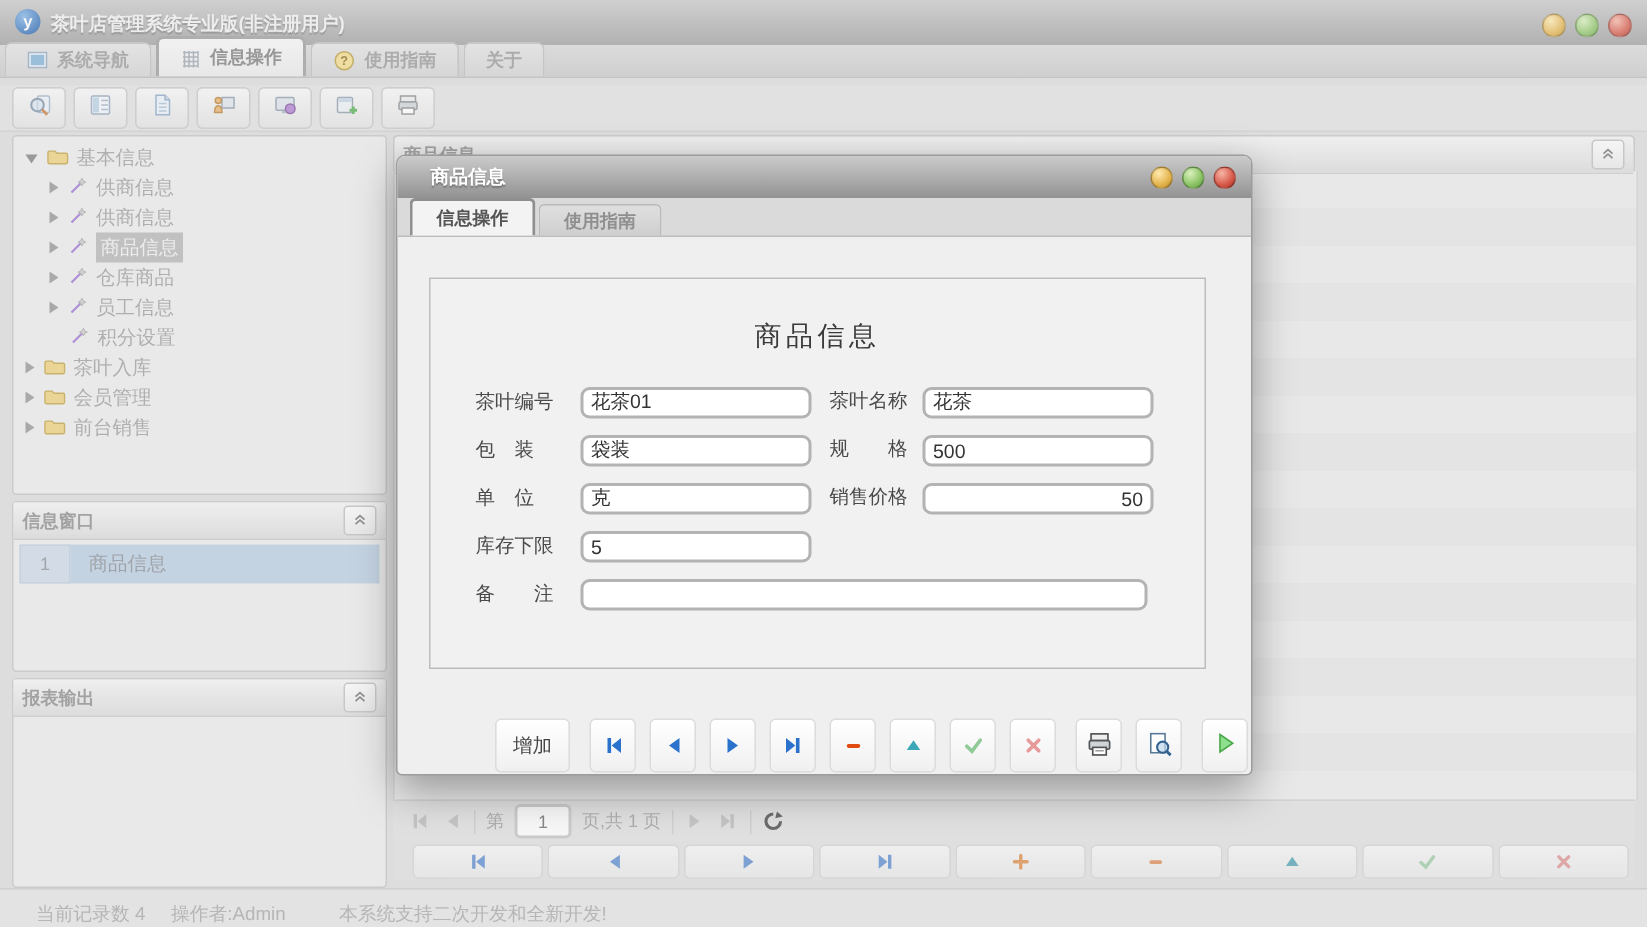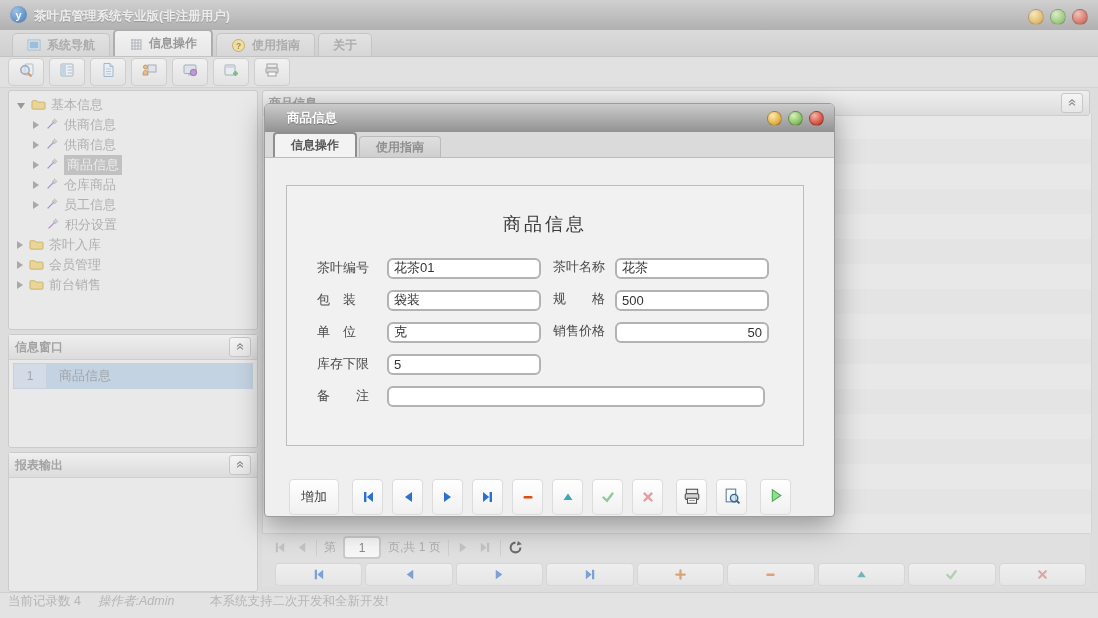--- a/index.html
+++ b/index.html
@@ -13,23 +13,23 @@
     color:#fff;font-size:11px;font-weight:bold;display:flex;align-items:center;justify-content:center;}
   .wtitle{position:absolute;left:34px;top:8px;color:#f2f2f2;font-weight:bold;font-size:12.5px;
     text-shadow:0 1px 1px rgba(0,0,0,.3);}
   .lights{position:absolute;right:10px;top:9px;display:flex;gap:6px;}
   .light{width:16px;height:16px;border-radius:50%;border:1px solid rgba(0,0,0,.25);box-sizing:border-box;}
   .light.y{background:radial-gradient(circle at 35% 28%,#ffeab0,#e4b44e 60%,#bb8a22);}
   .light.g{background:radial-gradient(circle at 35% 28%,#d9f0bd,#8cc466 60%,#5b9a3a);}
   .light.r{background:radial-gradient(circle at 35% 28%,#f6b6a6,#d8594a 60%,#a22f20);}
   .dlight{width:15px;height:15px;}
   
-  .tabsrow{position:absolute;left:0;top:30px;width:100%;height:27px;
+  .tabsrow{position:absolute;left:0;top:30px;width:100%;height:22px;
     background:linear-gradient(#d8d8d8,#c9c9c9);border-bottom:1px solid #b8b8b8;
-    display:flex;align-items:flex-end;padding-left:12px;box-sizing:border-box;gap:3px;}
+    display:flex;align-items:flex-end;padding-left:3px;box-sizing:border-box;gap:3px;}
   .tab{height:22px;border:1px solid #bababa;border-bottom:none;border-radius:5px 5px 0 0;
     background:linear-gradient(#e3e3e3,#d2d2d2);color:#979797;font-weight:bold;font-size:12px;
     display:flex;align-items:center;gap:6px;padding:0 14px;}
   .tab.active{height:25px;background:linear-gradient(#f7f7f7,#eaeaea);
     border:2px solid #9a9a9a;border-bottom:none;color:#7a7a7a;}
   .tabicon{display:inline-flex;}
   
   .toolbar{position:absolute;left:0;top:57px;width:100%;height:31px;background:#e1e1e1;
     border-bottom:1px solid #cdcdcd;display:flex;align-items:center;gap:5px;padding-left:8px;box-sizing:border-box;}
   .tbtn{width:34px;height:26px;border:1px solid #c6c6c6;border-radius:4px;
@@ -71,24 +71,24 @@
   .psep{width:1px;height:16px;background:#c9c9c9;}
   .pbtn{display:flex;align-items:center;justify-content:center;}
   .pageinput{width:30px;height:17px;border:2px solid #c2c2c2;border-radius:4px;background:#fff;
     text-align:center;font-size:12px;color:#666;font-family:inherit;}
   .navrow{position:absolute;left:262px;top:561px;width:828px;height:26px;background:#dedede;
     display:flex;gap:3px;padding:2px 4px 0 13px;box-sizing:border-box;}
   .bigbtn{flex:1;height:21px;border:1px solid #d2d2d2;border-radius:4px;
     background:linear-gradient(#f4f4f4,#e7e7e7);display:flex;align-items:center;justify-content:center;}
   
   .statusbar{position:absolute;left:0;top:592px;width:1098px;height:26px;background:#e3e3e3;
-    border-top:1px solid #c8c8c8;display:flex;align-items:flex-start;padding-left:8px;
+    border-top:1px solid #c8c8c8;display:flex;align-items:flex-end;padding-left:24px;
     box-sizing:border-box;color:#a5a5a5;font-size:12.5px;}
   .statusbar .s1{width:90px;}
-  .statusbar .s2{width:112px;font-style:italic;}
+  .statusbar .s2{width:112px;}
   
   .dim{position:absolute;left:0;top:0;width:100%;height:100%;background:rgba(228,228,228,.28);pointer-events:none;}
   
   .dialog{position:absolute;left:264px;top:103px;width:571px;height:414px;background:#efefef;
     border:1px solid #9c9c9c;border-radius:6px 6px 4px 4px;box-sizing:border-box;
     box-shadow:0 10px 28px rgba(0,0,0,.35);}
   .dhead{height:28px;background:linear-gradient(#cbcbcb,#929292);border-radius:5px 5px 0 0;
     display:flex;align-items:center;padding:0 10px;}
   .dtitle{color:#fff;font-weight:bold;font-size:12.5px;margin-left:12px;text-shadow:0 1px 1px rgba(0,0,0,.3);}
   .dhead .sp{flex:1;}
@@ -105,21 +105,21 @@
   .frows{margin-top:22px;}
   .frow{display:flex;align-items:center;height:20px;margin:0 0 12px 30px;}
   .pairL{display:flex;align-items:center;width:236px;}
   .pairR{display:flex;align-items:flex-start;}
   .flabel{width:70px;font-size:13px;color:#4a4a4a;}
   .flabelR{width:62px;font-size:13px;color:#4a4a4a;}
   .finput{width:140px;height:15px;border:2px solid #b3b3b3;border-radius:6px;background:#fff;
     font-size:13px;color:#333;padding:1px 5px;font-family:inherit;}
   .finput.num{text-align:right;}
   .finput.wide{width:364px;}
-  .btnbar{position:absolute;left:0;top:321px;height:40px;display:flex;gap:9px;padding-left:24px;align-items:flex-start;}
+  .btnbar{position:absolute;left:0;top:321px;height:40px;display:flex;gap:9px;padding-left:65px;align-items:flex-start;}
   .dbtn{height:36px;border:1px solid #dcdcdc;border-radius:4px;box-sizing:border-box;
     background:linear-gradient(#ffffff,#f0f0f0);display:flex;align-items:center;justify-content:center;
     font-size:13px;color:#444;}
   .dbtn.add{width:50px;margin-right:4px;}
   .dbtn.ico{width:31px;}
   .dbtn.g1{margin-left:4px;}
 </style>
 </head>
 <body>
 

